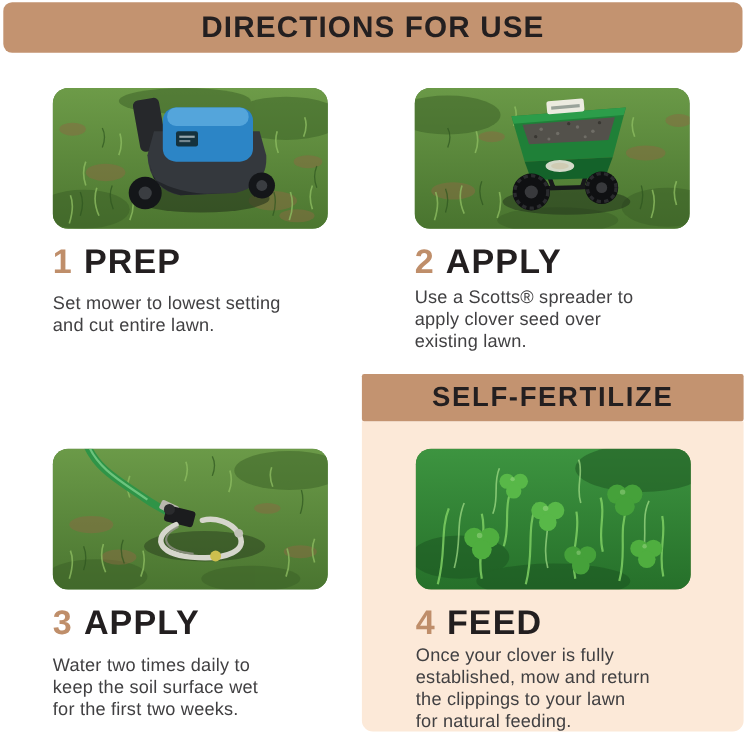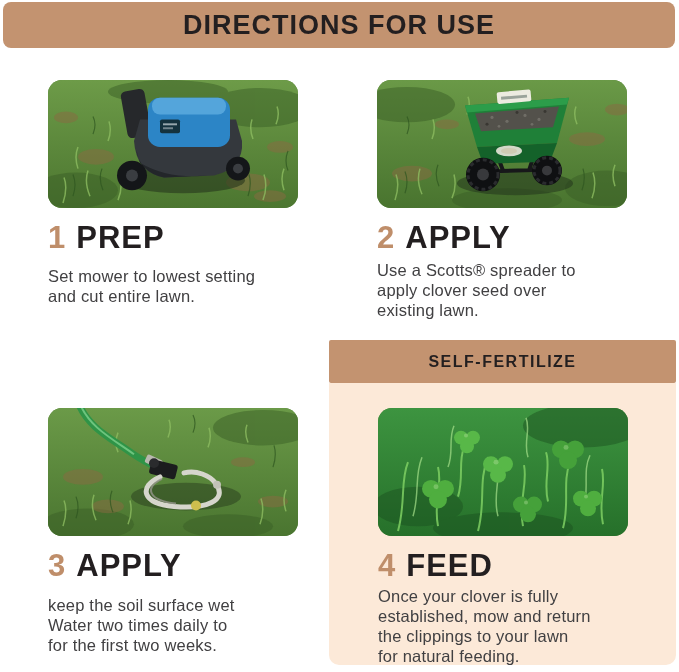--- a/index.html
+++ b/index.html
@@ -26,21 +26,21 @@
     font-weight:700;
   }
   .header-banner{
     left:3px;top:2px;width:672px;height:46px;
     border-radius:8px;
     font-size:27px;letter-spacing:1px;
   }
   .sf-banner{
     left:329px;top:340px;width:347px;height:43px;
     border-radius:2px;
-    font-size:16px;letter-spacing:1.5px;
+    font-size:25px;letter-spacing:1.5px;
   }
   .sf-panel{
     position:absolute;
     left:329px;top:383px;width:347px;height:282px;
     background:var(--peach);
     border-radius:0 0 10px 10px;
   }
   .step{
     position:absolute;
     width:250px;
@@ -232,22 +232,22 @@
         <rect x="102" y="55" width="27" height="15" rx="3" fill="#1b1c1e" transform="rotate(14 116 62)"></rect>
         <circle cx="106" cy="56" r="5" fill="#2a2b2d"></circle>
         <path d="M112,70 C90,80 94,97 126,100 C158,103 180,94 168,77 C162,68 148,63 136,66" fill="none" stroke="#d6d6cc" stroke-width="5" stroke-linecap="round"></path>
         <path d="M114,72 C96,81 100,94 128,97" fill="none" stroke="#96968c" stroke-width="2" opacity="0.8"></path>
         <circle cx="148" cy="99" r="5" fill="#cdbf4e"></circle>
         <circle cx="169" cy="78" r="4" fill="#c2c2b8"></circle>
       </svg>
     </div>
     <h2 class="title"><span class="num">3</span><span>APPLY</span></h2>
     <div class="desc">
+      <span class="line">Water two times daily to</span>
       <span class="line">keep the soil surface wet</span>
-      <span class="line">Water two times daily to</span>
       <span class="line">for the first two weeks.</span>
     </div>
   </section>
 
   <section class="step s4">
     <div class="photo">
       <svg viewBox="0 0 250 130" preserveAspectRatio="none" aria-hidden="true">
         <defs>
           <linearGradient id="gg4" x1="0" y1="0" x2="0" y2="1">
             <stop offset="0" stop-color="#3d9440"></stop>

